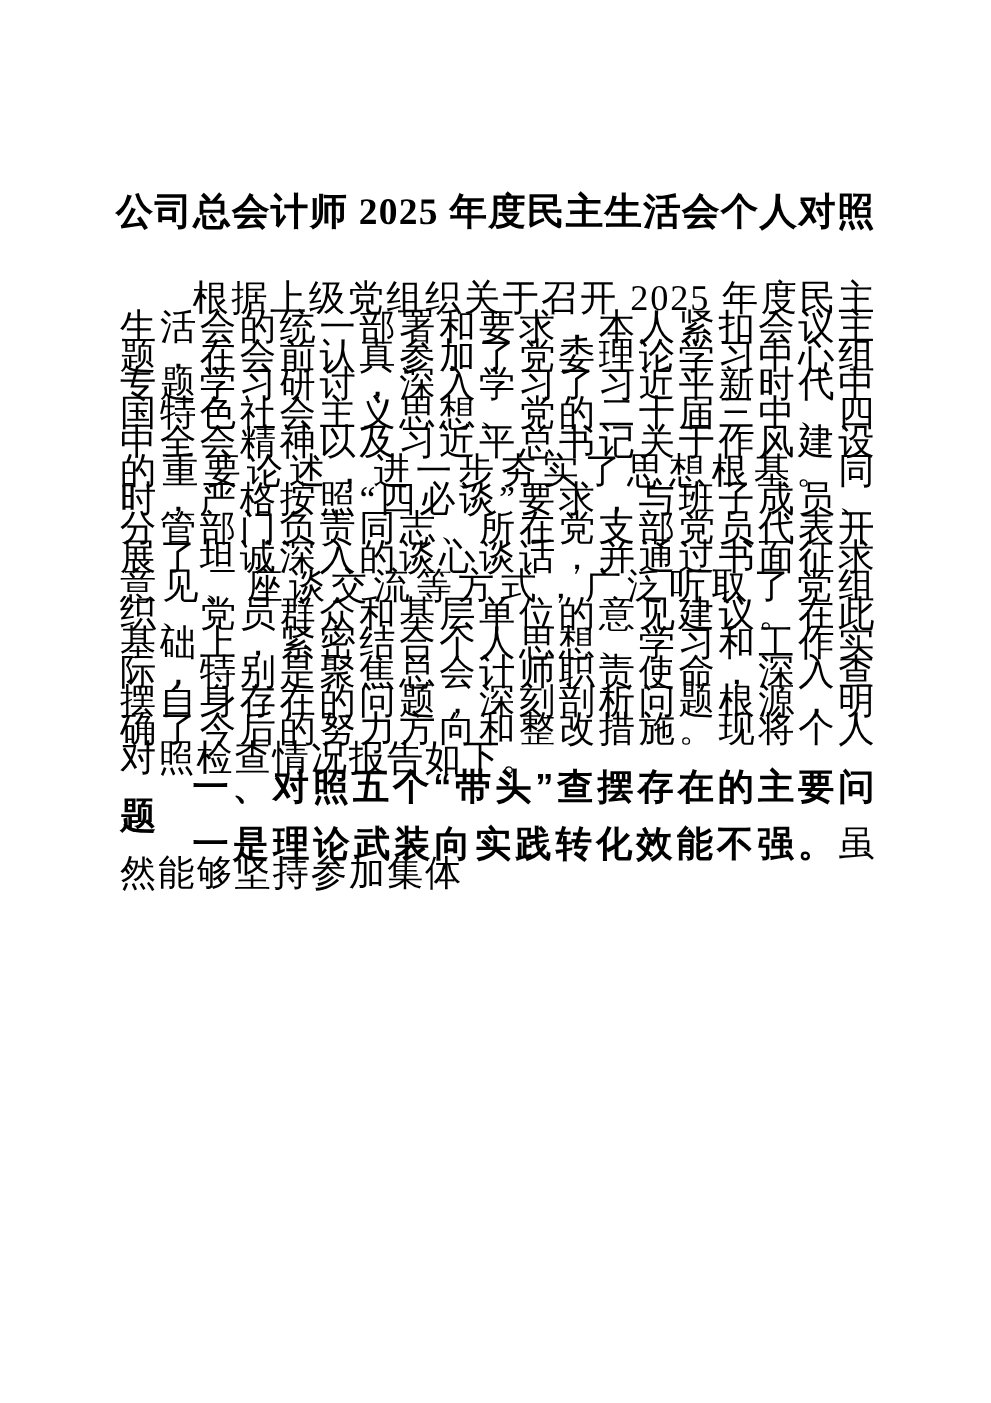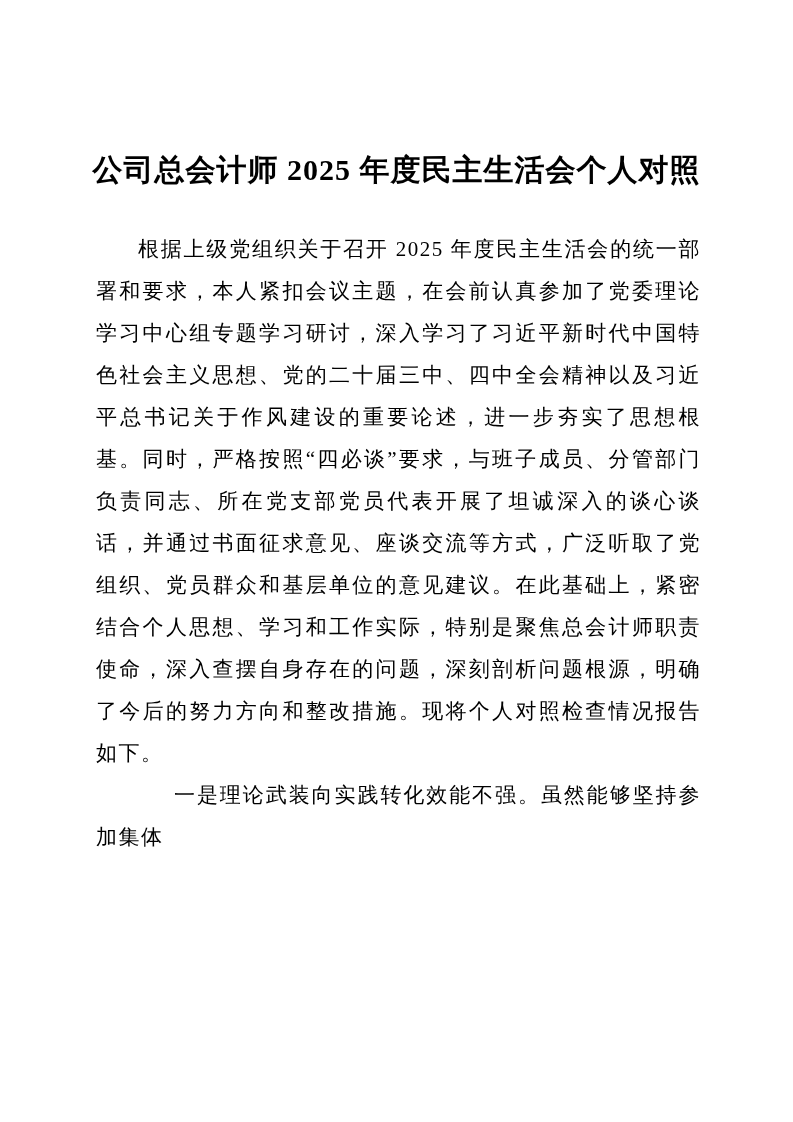--- a/index.html
+++ b/index.html
@@ -23,56 +23,56 @@
     font-size: 30px;
     line-height: 47px;
     letter-spacing: 1px;
   }
   .doc-title .title-line {
     display: block;
   }
   .content {
     margin: 35px 92px 0 96px;
     font-family: "Liberation Serif", "DejaVu Serif", serif;
-    font-size: 21px;
-    line-height: 42px;
+    font-size: 29px;
+    line-height: 23px;
     letter-spacing: 1.5px;
     text-align: justify;
     text-justify: inter-character;
   }
   .content p {
     margin: 0;
     padding: 0;
     text-indent: 2em;
   }
   .section-heading {
     font-family: "Liberation Sans", "DejaVu Sans", sans-serif;
     font-weight: bold;
   }
   .subsection-heading {
     font-family: "Liberation Serif", "DejaVu Serif", serif;
     font-weight: bold;
   }
   .lead-bold {
-    font-weight: normal;
-    margin-left: 36px;
+    font-weight: bold;
   }
 </style>
 </head>
 <body>
 
 <div class="page">
 
   <h1 class="doc-title">
     <span class="title-line">公司总会计师 2025 年度民主生活会个人对照</span>
   </h1>
 
   <div class="content">
 
     <p>根据上级党组织关于召开 2025 年度民主生活会的统一部署和要求，本人紧扣会议主题，在会前认真参加了党委理论学习中心组专题学习研讨，深入学习了习近平新时代中国特色社会主义思想、党的二十届三中、四中全会精神以及习近平总书记关于作风建设的重要论述，进一步夯实了思想根基。同时，严格按照“四必谈”要求，与班子成员、分管部门负责同志、所在党支部党员代表开展了坦诚深入的谈心谈话，并通过书面征求意见、座谈交流等方式，广泛听取了党组织、党员群众和基层单位的意见建议。在此基础上，紧密结合个人思想、学习和工作实际，特别是聚焦总会计师职责使命，深入查摆自身存在的问题，深刻剖析问题根源，明确了今后的努力方向和整改措施。现将个人对照检查情况报告如下。</p>
 
+    <p class="section-heading">一、对照五个“带头”查摆存在的主要问题</p>
 
 
 
     <p><span class="lead-bold">一是理论武装向实践转化效能不强。</span><span>虽然能够坚持参加集体</span></p>
 
   </div>
 </div>
 
 </body></html>

